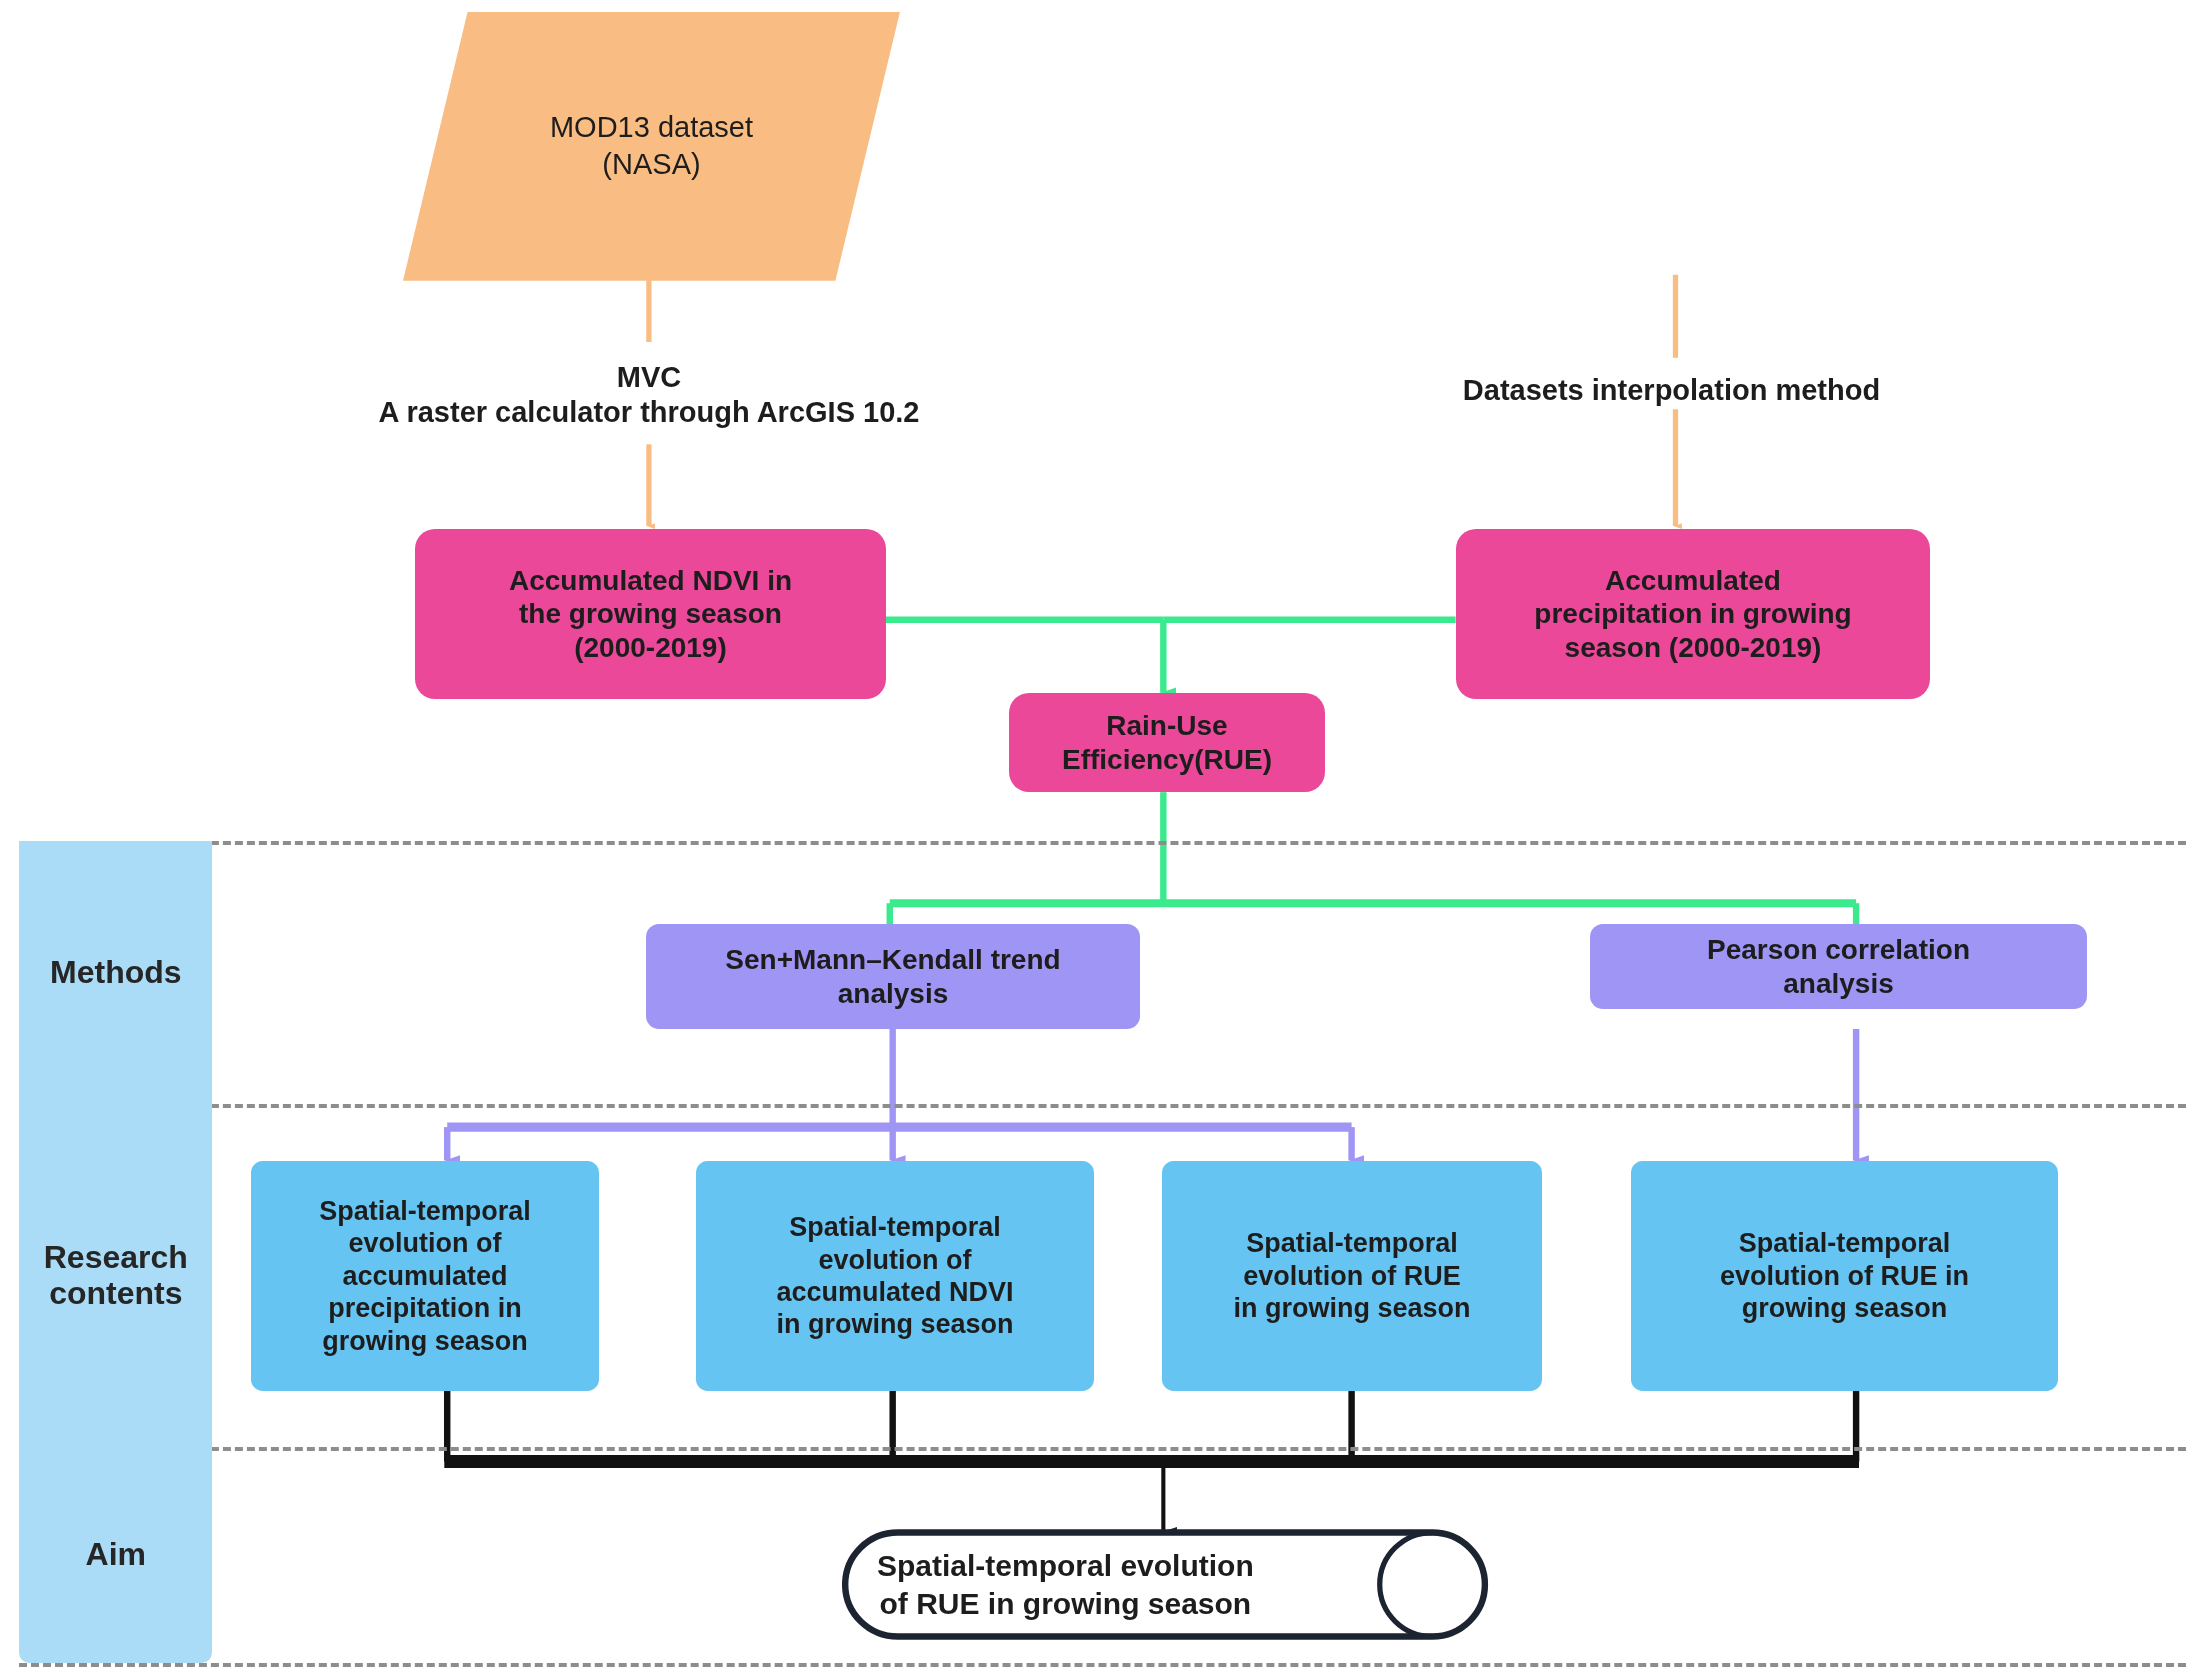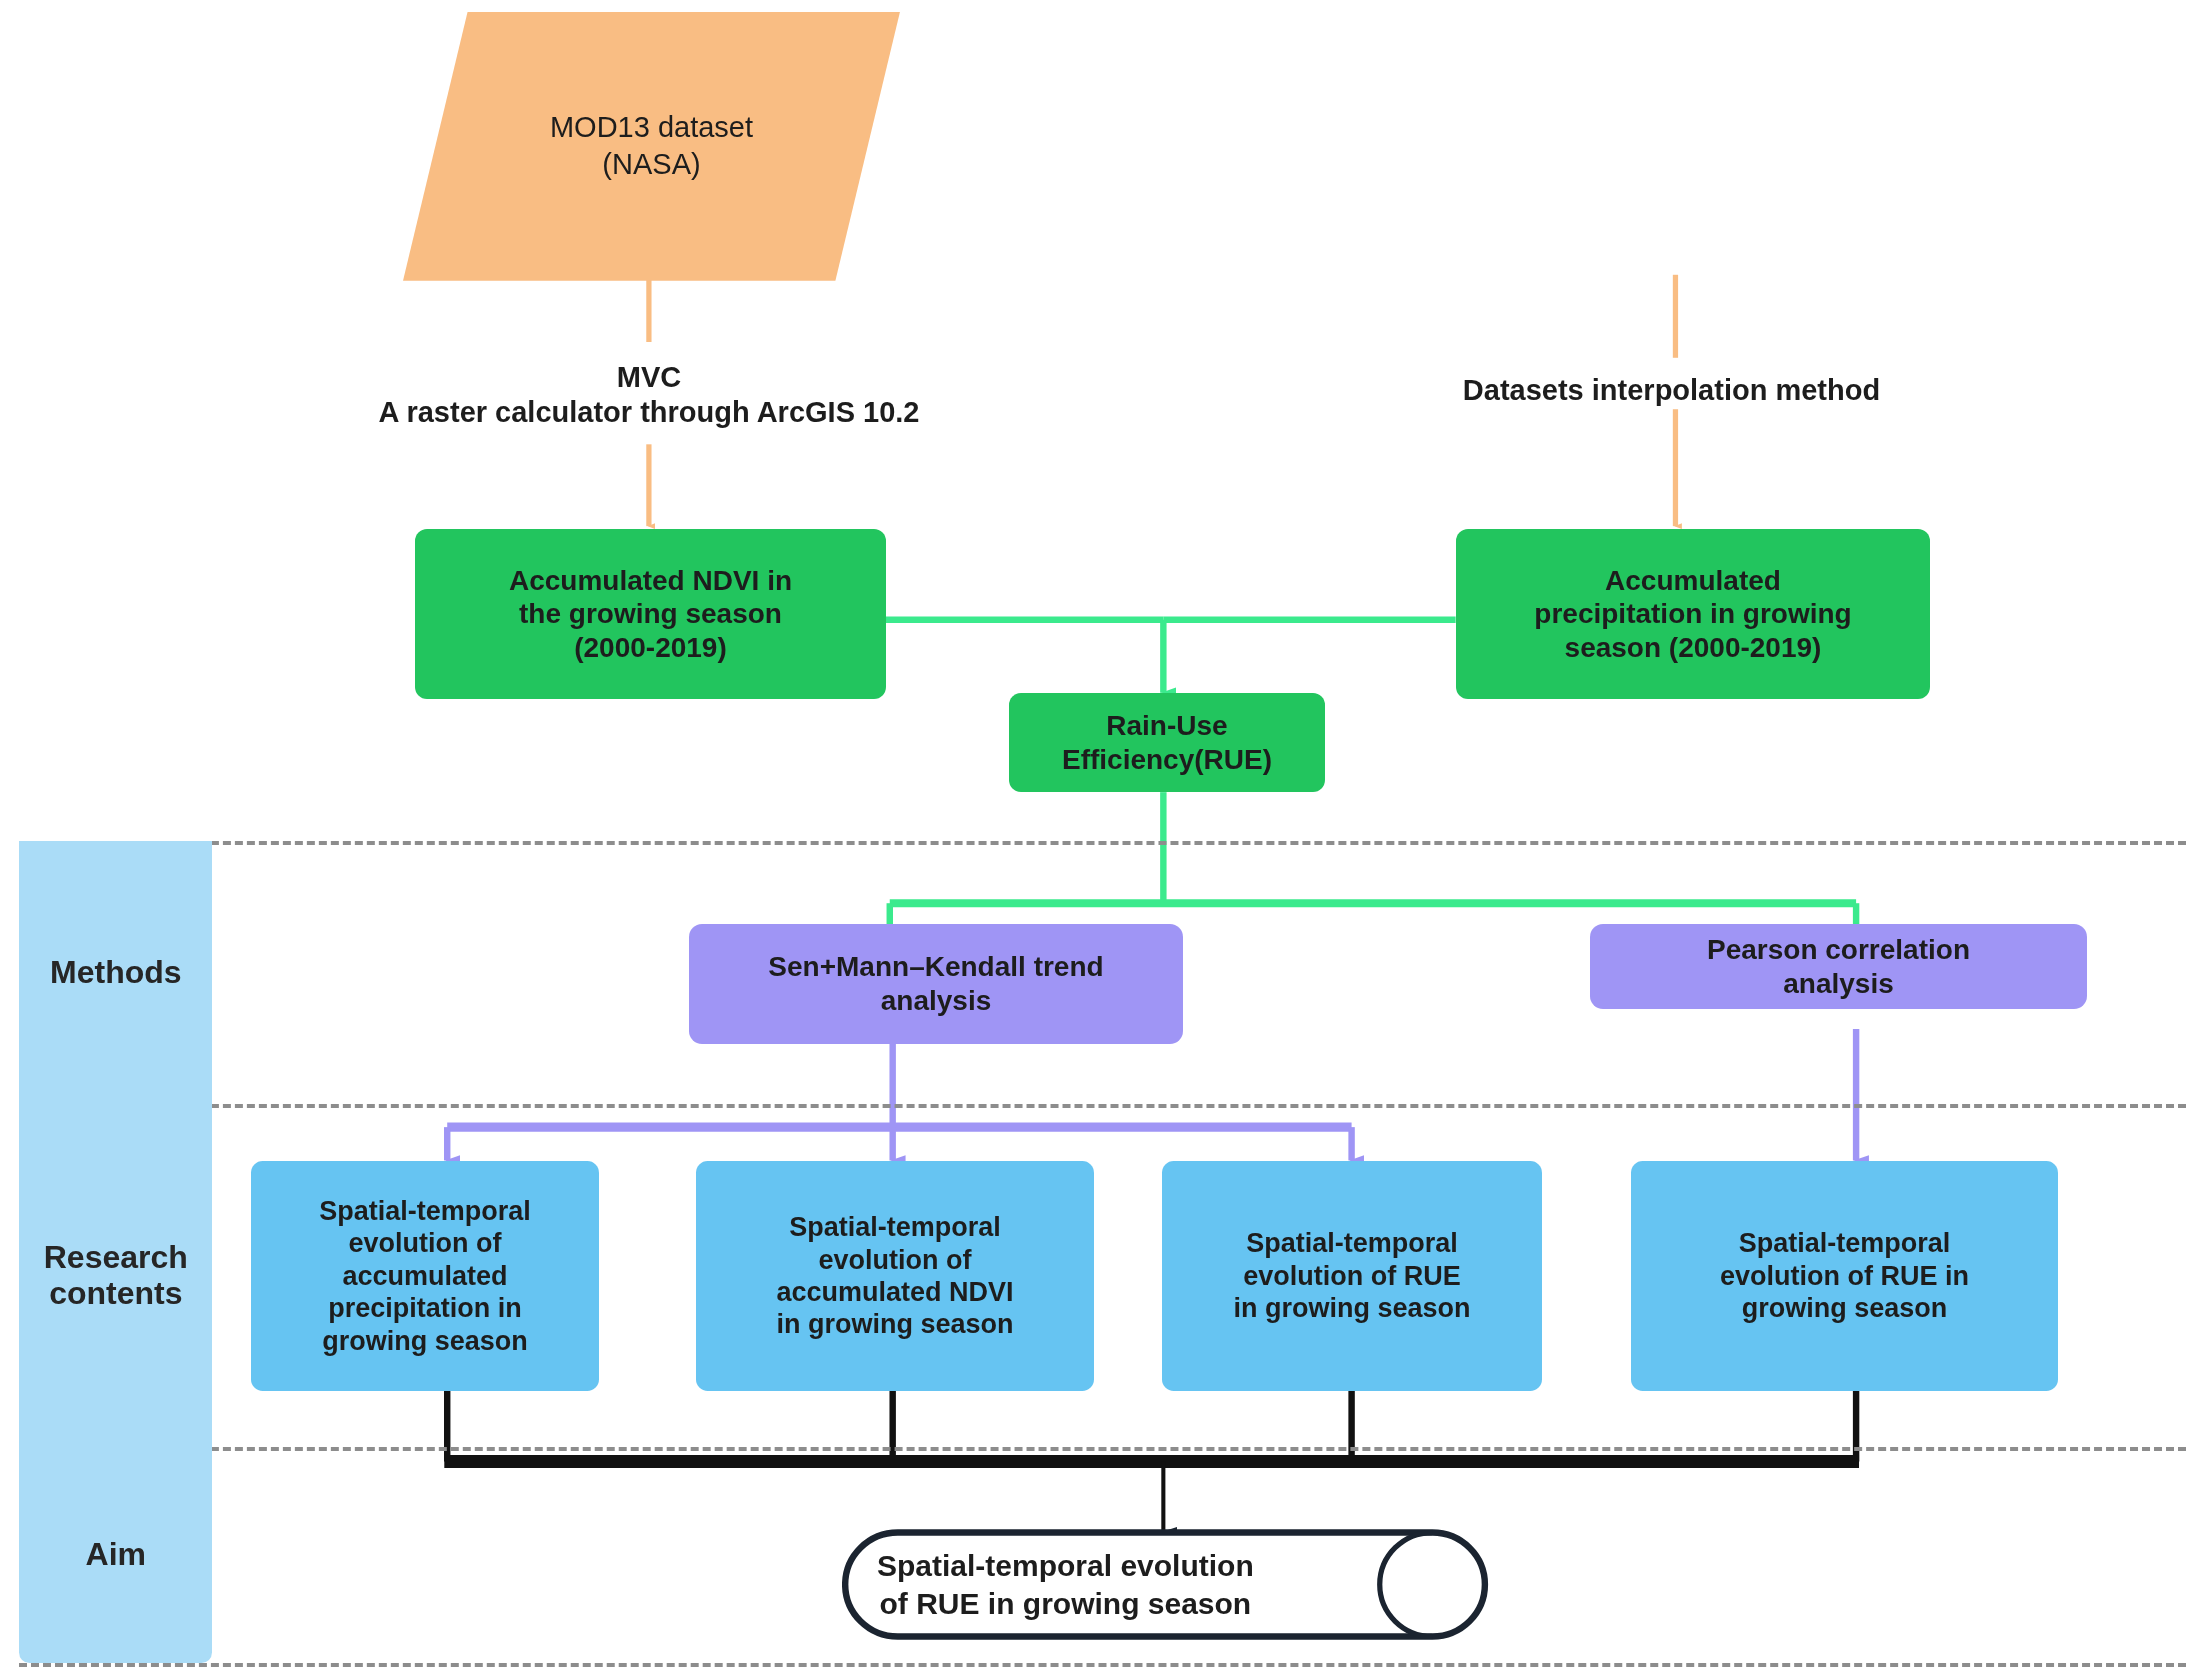--- a/index.html
+++ b/index.html
@@ -62,22 +62,22 @@
     font-weight: normal;
     color: #1d1d1d;
     font-size: 29px;
     line-height: 1.28;
     clip-path: polygon(13% 0%, 100% 0%, 87% 100%, 0% 100%);
     padding: 0 35px;
   }
 
   
   .green {
-    background: #22c55e;
-    border-radius: 12px;
+    background: #ec4899;
+    border-radius: 20px;
     font-size: 28px;
     padding: 0 21px;
   }
 
   
   .purple {
     background: #9f95f5;
     border-radius: 13px;
     font-size: 28px;
     padding: 0 11.7px;
@@ -207,21 +207,21 @@
   </div>
 
   <div class="node green" style="left:1456px; top:529px; width:474px; height:170px;">
     <span class="multi">Accumulated<br>precipitation in growing<br>season (2000-2019)</span>
   </div>
 
   <div class="node green" style="left:1009px; top:693px; width:316px; height:99px; font-size:28px;">
     <span class="multi">Rain-Use<br>Efficiency(RUE)</span>
   </div>
 
-  <div class="node purple" style="left:646px; top:924px; width:494px; height:120px;margin-left:43px;">
+  <div class="node purple" style="left:646px; top:924px; width:494px; height:105px;">
     <span class="multi">Sen+Mann–Kendall trend<br>analysis</span>
   </div>
 
   <div class="node purple" style="left:1590px; top:924px; width:497px; height:85px;">
     <span class="multi">Pearson correlation<br>analysis</span>
   </div>
 
   <div class="node blue" style="left:251px; top:1161px; width:348px; height:230px;">
     <span class="multi">Spatial-temporal<br>evolution of<br>accumulated<br>precipitation in<br>growing season</span>
   </div>

